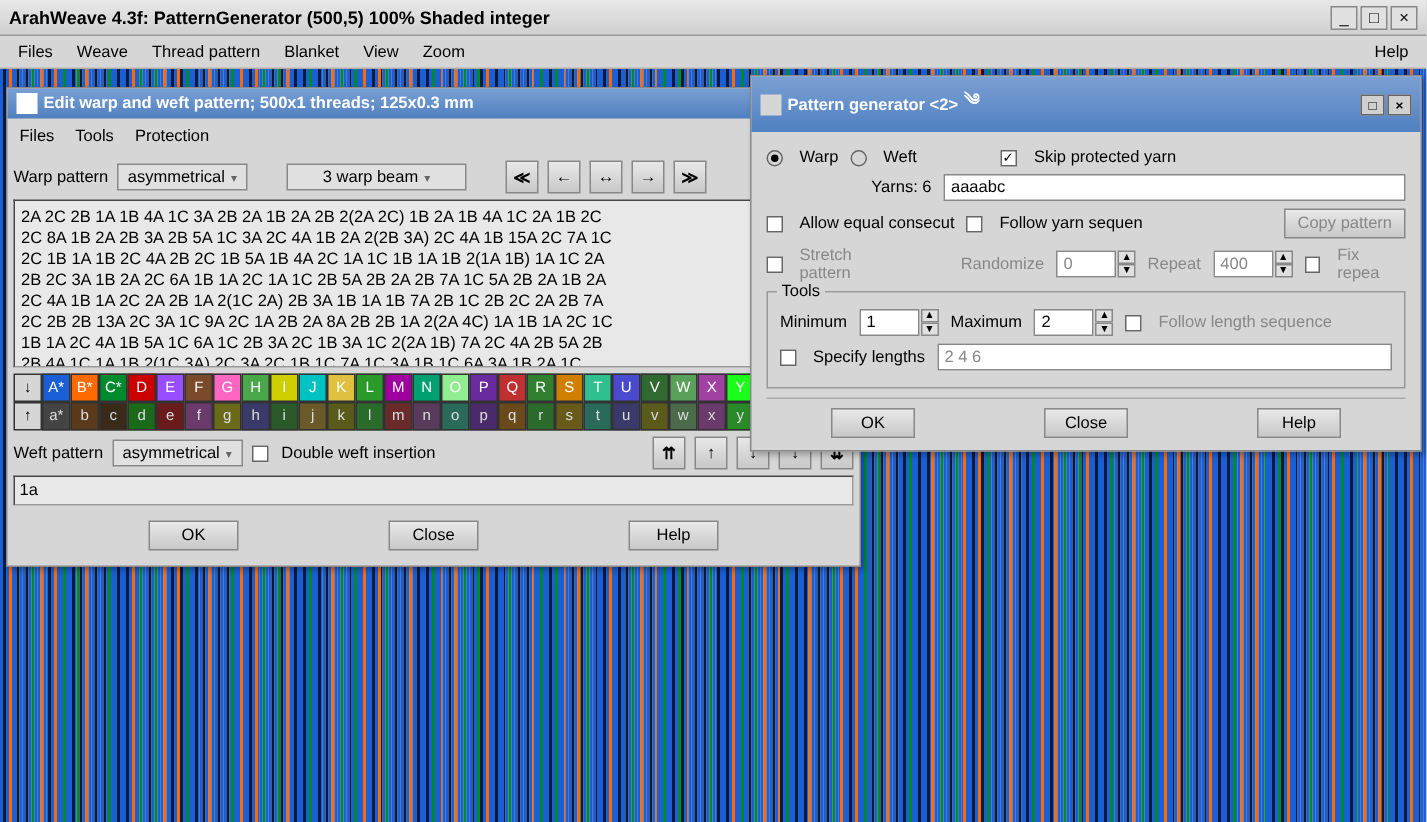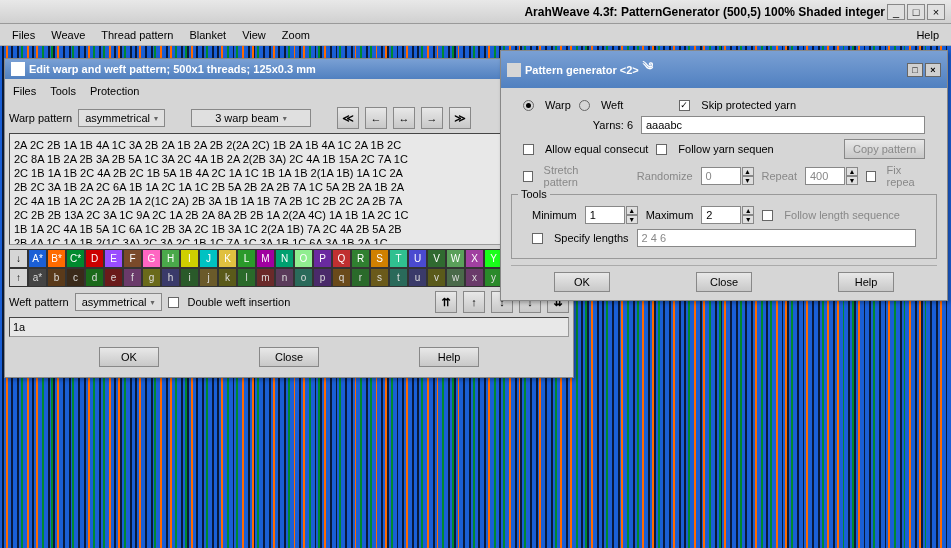--- a/index.html
+++ b/index.html
@@ -1,19 +1,19 @@
 <!DOCTYPE html>
 <html><head>
 <meta charset="utf-8">
 <style>
 * { box-sizing: border-box; margin: 0; padding: 0; font-family: Arial, sans-serif; font-size: 11px; }
 body { background: #d6d6d6; width: 951px; height: 548px; overflow: hidden; position: relative; }
 
 .titlebar { background: linear-gradient(#e8e8e8,#d0d0d0); border-bottom: 1px solid #999; height: 24px; display: flex; align-items: center; padding: 0 6px; }
-.titlebar .title { font-weight: bold; font-size: 12px; flex: 1; text-align: right; }
+.titlebar .title { font-weight: bold; font-size: 12px; flex: 1; }
 .titlebar .winbtn { width: 18px; height: 16px; border: 1px solid #888; background: #e0e0e0; margin-left: 2px; display: flex; align-items: center; justify-content: center; cursor: pointer; }
 
 .menubar { background: #d6d6d6; height: 22px; display: flex; align-items: center; padding: 0 4px; border-bottom: 1px solid #b0b0b0; }
 .menubar span { padding: 2px 8px; cursor: pointer; }
 .menubar .spacer { flex: 1; }
 
 .main { position: relative; height: calc(548px - 46px); }
 .stripes { position: absolute; inset: 0; overflow: hidden; }
 .stripe-row { display: flex; height: 100%; }
 .stripe { width: 3px; height: 100%; }
@@ -42,21 +42,21 @@
 .weft-input { background: #e8e8e8; border: 1px inset #999; padding: 3px; width: 100%; margin: 4px 0; }
 .btnrow { display: flex; justify-content: space-around; padding: 6px 40px; }
 .btnrow .btn { min-width: 60px; justify-content: center; }
 
 .gen-dlg { left: 500px; top: 4px; width: 448px; }
 .gen-body { padding: 6px 10px; }
 .radio { width: 11px; height: 11px; border: 1px solid #666; border-radius: 50%; display: inline-block; margin-right: 3px; vertical-align: middle; }
 .radio.on::after { content: ""; display: block; width: 5px; height: 5px; background: #000; border-radius: 50%; margin: 2px; }
 .check { width: 11px; height: 11px; border: 1px solid #666; display: inline-block; margin-right: 3px; vertical-align: middle; background: #fff; }
 .check.on::after { content: "✓"; font-size: 9px; line-height: 9px; display: block; }
-.gen-row { display: flex; align-items: center; gap: 8px; margin: 5px 12px; }
+.gen-row { display: flex; align-items: center; gap: 8px; margin: 5px 0; }
 .spin { display: flex; align-items: center; }
 .spin .input { width: 40px; }
 .spin-btns { display: flex; flex-direction: column; margin-left: 1px; }
 .spin-btns div { width: 12px; height: 9px; border: 1px solid #888; background: #e0e0e0; font-size: 7px; text-align: center; line-height: 7px; cursor: pointer; }
 .fieldset { border: 1px solid #999; padding: 6px 8px; margin: 6px 0; position: relative; }
 .fieldset .legend { position: absolute; top: -7px; left: 6px; background: #d6d6d6; padding: 0 3px; font-size: 11px; }
 .disabled { color: #888; }
 .gen-btns { display: flex; justify-content: space-around; padding: 6px 0 2px; border-top: 1px solid #aaa; margin-top: 4px; }
 .gen-btns .btn { min-width: 56px; justify-content: center; }
 </style>

